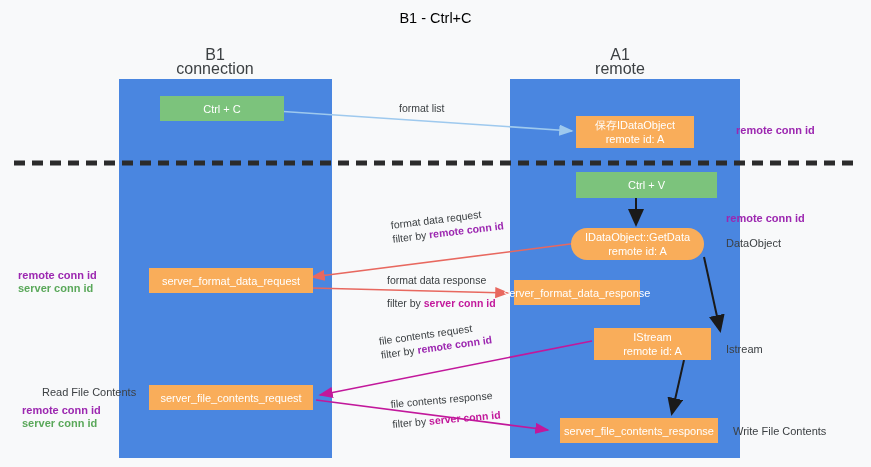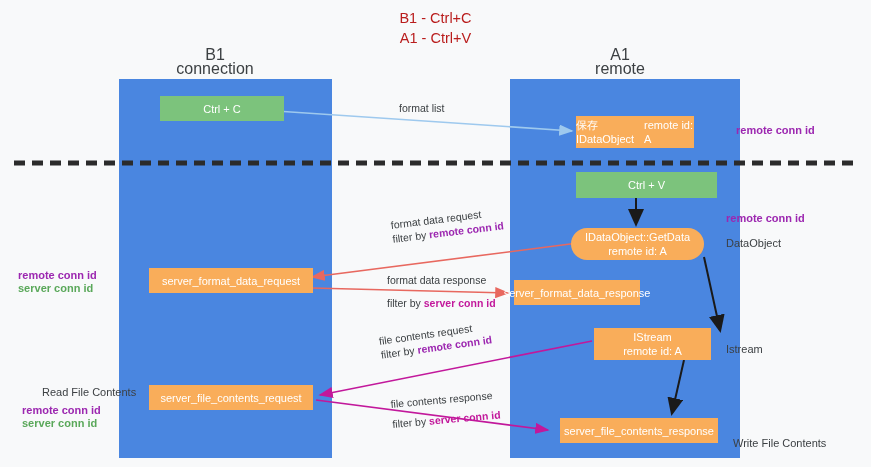--- a/index.html
+++ b/index.html
@@ -15,41 +15,41 @@
     font-family: "Liberation Sans", sans-serif;
     overflow: hidden;
   }
   .title {
     position: absolute;
     left: 0;
     top: 8px;
     width: 871px;
     text-align: center;
     font-size: 14.5px;
-    color: #b91c1c;
+    color: #000000;
     line-height: 20px;
   }
   .col-header {
     position: absolute;
     text-align: center;
     font-size: 16px;
     color: #3c4043;
     line-height: 14px;
   }
   .panel {
     position: absolute;
     background: #4a86e0;
   }
   .node {
     position: absolute;
     box-sizing: border-box;
     display: flex;
     align-items: center;
     justify-content: center;
-    text-align: left;
+    text-align: right;
     color: #ffffff;
     font-size: 11px;
     line-height: 14px;
   }
   .node.orange { background: #f9ad5a; }
   .node.green  { background: #7cc37c; }
   .side-label {
     position: absolute;
     font-size: 11px;
     line-height: 14px;
@@ -75,21 +75,20 @@
     overflow: visible;
   }
 </style>
 </head>
 <body>
 
 <div id="stage">
 
   <div class="title">
     <div>B1 - Ctrl+C</div>
-    <div>A1 - Ctrl+V</div>
   </div>
 
   <div class="col-header" style="left:155px; top:48px; width:120px;">
     <div>B1</div>
     <div>connection</div>
   </div>
   <div class="col-header" style="left:560px; top:48px; width:120px;">
     <div>A1</div>
     <div>remote</div>
   </div>
@@ -129,21 +128,21 @@
 
     <line x1="316" y1="400" x2="548" y2="430" stroke="#c2189b" stroke-width="1.6" marker-end="url(#ah-magenta)"></line>
 
     <line x1="684" y1="360" x2="672" y2="413" stroke="#1a1a1a" stroke-width="2" marker-end="url(#ah-black)"></line>
   </svg>
 
   <div class="node green" style="left:160px; top:96px; width:124px; height:25px;">
     <span>Ctrl + C</span>
   </div>
 
-  <div class="node orange" style="left:576px; top:116px; width:118px; height:32px; flex-direction:row;">
+  <div class="node orange" style="left:576px; top:116px; width:118px; height:32px; flex-direction:column;">
     <span>保存IDataObject</span>
     <span>remote id: A</span>
   </div>
 
   <div class="node green" style="left:576px; top:172px; width:141px; height:26px;">
     <span>Ctrl + V</span>
   </div>
 
   <div class="node orange" style="left:571px; top:228px; width:133px; height:32px; flex-direction:column;border-radius:16px;">
     <span>IDataObject::GetData</span>
@@ -197,15 +196,15 @@
   <div class="side-label green" style="left:18px; top:281px;">server conn id</div>
 
   <div class="side-label plain" style="left:22px; top:385px;padding-left:20px;">Read File Contents</div>
   <div class="side-label purple" style="left:22px; top:403px;">remote conn id</div>
   <div class="side-label green" style="left:22px; top:416px;">server conn id</div>
 
   <div class="side-label purple" style="left:736px; top:123px;">remote conn id</div>
   <div class="side-label purple" style="left:726px; top:211px;">remote conn id</div>
   <div class="side-label plain" style="left:726px; top:236px;">DataObject</div>
   <div class="side-label plain" style="left:726px; top:342px;">Istream</div>
-  <div class="side-label plain" style="left:733px; top:436px;">Write File Contents</div>
+  <div class="side-label plain" style="left:733px; top:424px;">Write File Contents</div>
 
 </div>
 
 </body></html>

